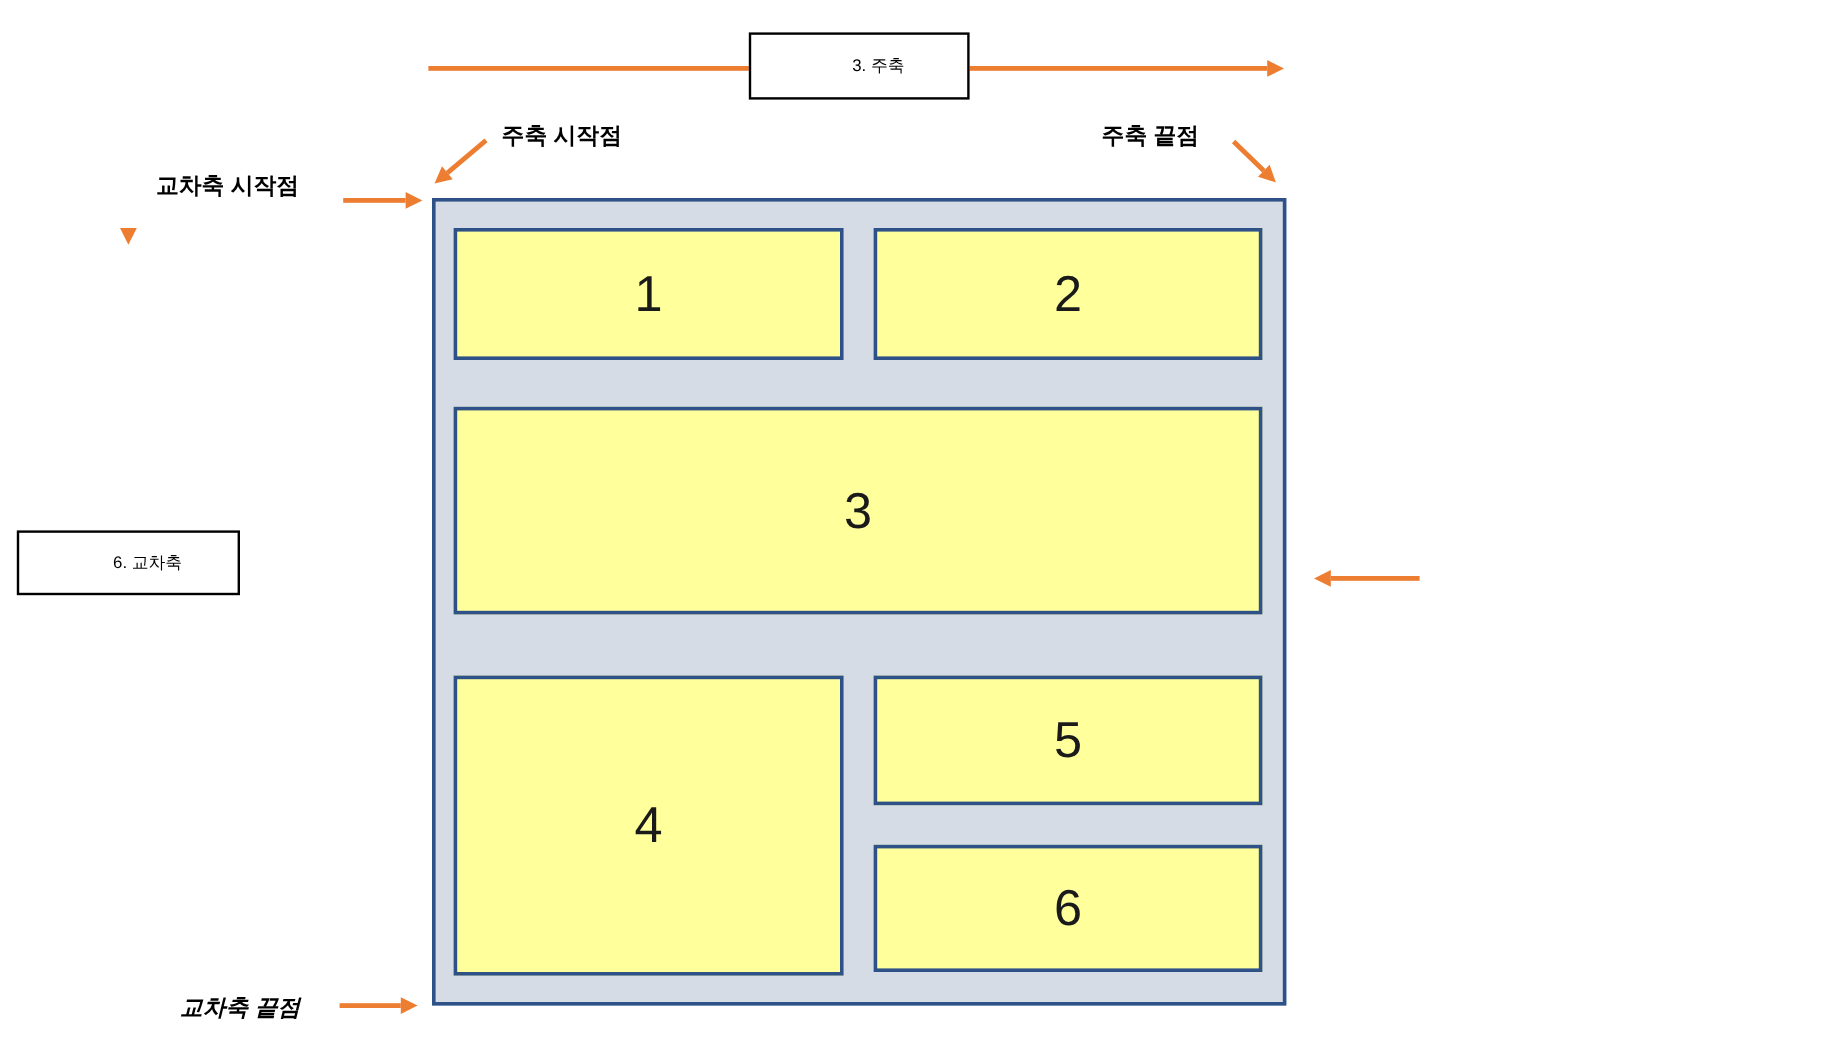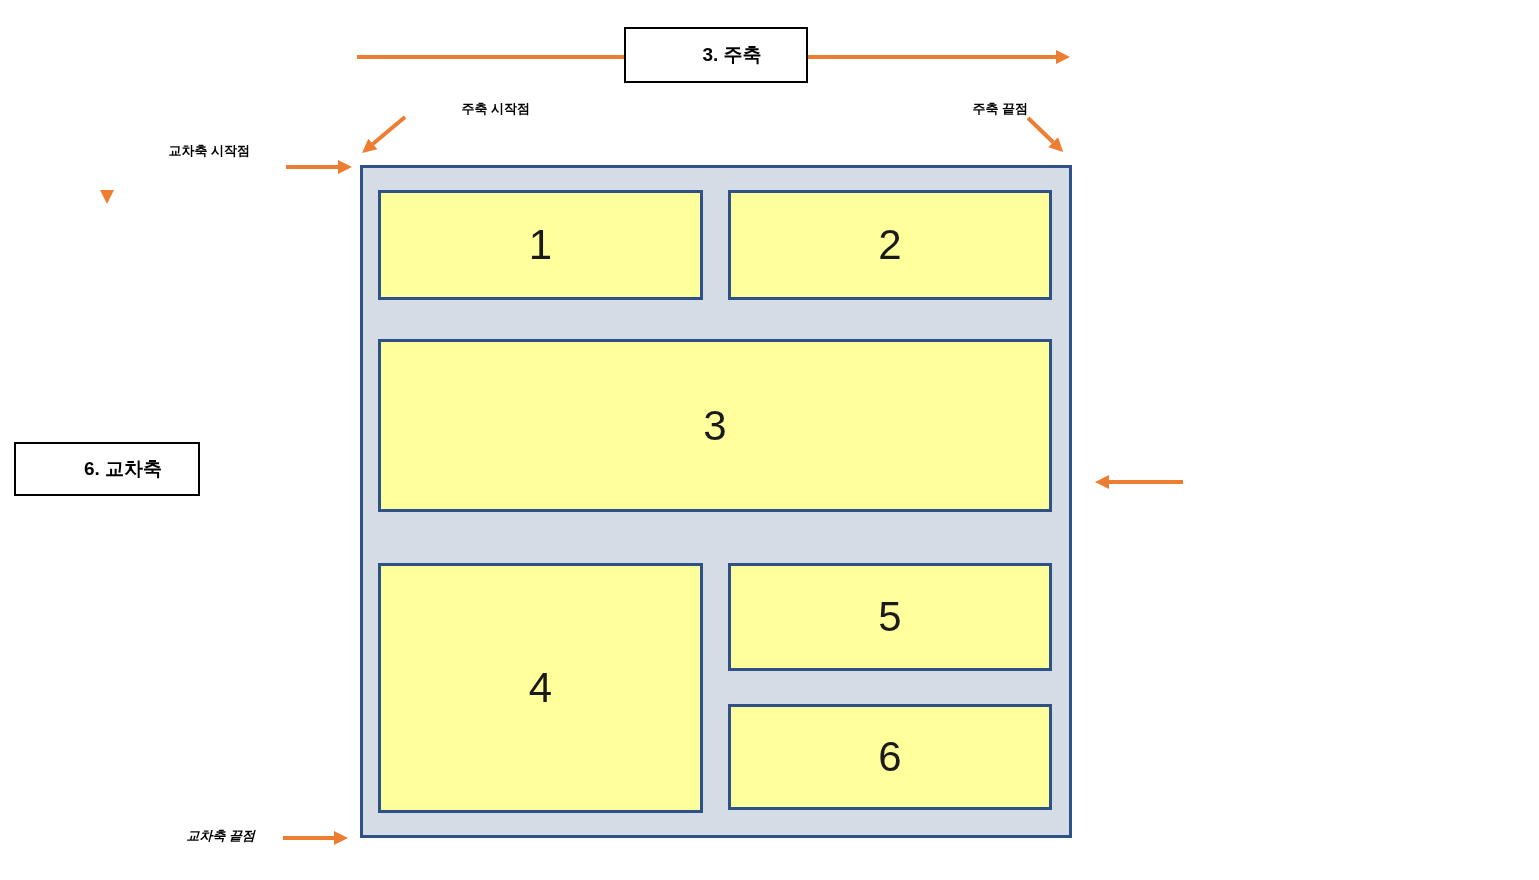--- a/index.html
+++ b/index.html
@@ -102,37 +102,37 @@
   }
 
   
   .label-box {
     position: absolute;
     background: var(--label-fill);
     border: 2px solid var(--label-border);
     display: flex;
     align-items: center;
     justify-content: center;
-    font-size: 19px;
-    font-weight: 700;
+    font-size: 14px;
+    font-weight: 400;
     white-space: nowrap;
     padding-left: 32px;
   }
   .lb-main           { left: 624px;  top: 27px;  width: 184px; height: 56px; }
   .lb-item           { left: 563px;  top: 289px; width: 323px; height: 57px; }
   .lb-cross          { left: 14px;   top: 442px; width: 186px; height: 54px; }
   .lb-container      { left: 1204px; top: 453px; width: 323px; height: 57px; }
 
   
   .txt {
     position: absolute;
-    font-size: 13px;
+    font-size: 19px;
     font-weight: 700;
     white-space: nowrap;
-    text-align: right;
+    text-align: left;
   }
   .t-main-start  { left: 418px; top: 100px; width: 112px; }
   .t-main-end    { left: 918px; top: 100px; width: 110px; }
   .t-cross-start { left: 130px; top: 142px; width: 120px; }
   .t-cross-end   { left: 150px; top: 827px; width: 105px; font-style: italic; }
 </style>
 </head>
 <body>
 
 <div class="canvas">

